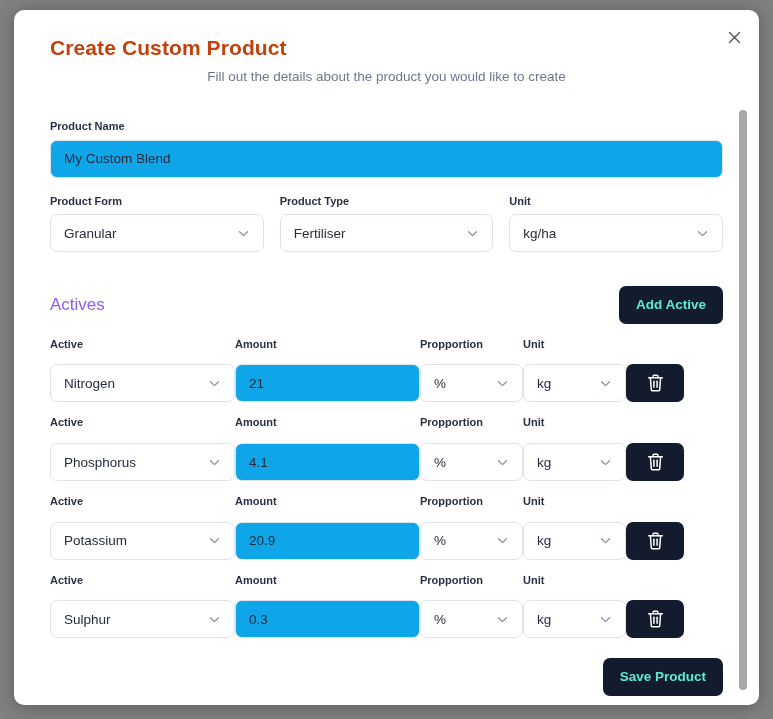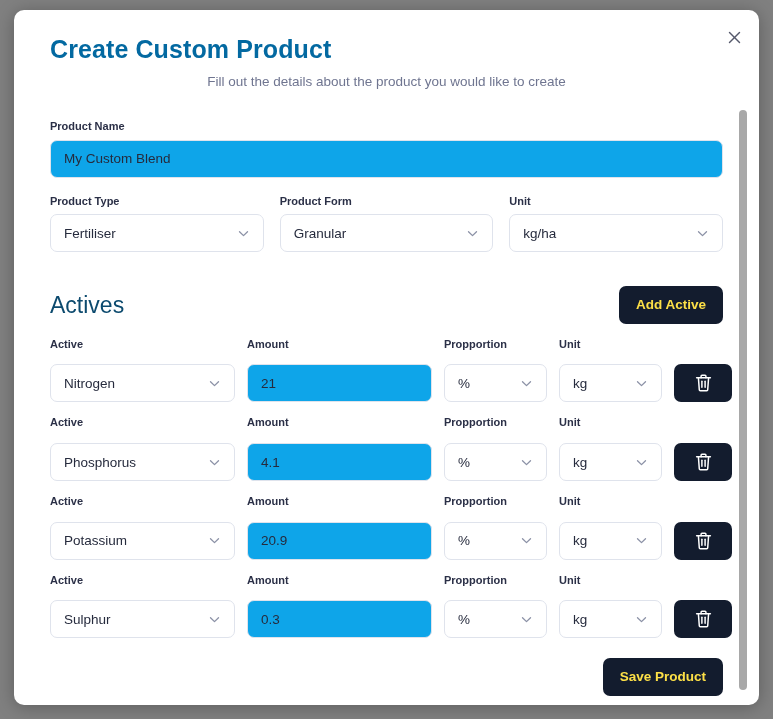--- a/index.html
+++ b/index.html
@@ -43,23 +43,23 @@
     border: none;
     padding: 0;
   }
   .close-btn svg { display: block; }
 
   
   .header {
     padding: 26px 36px 0 36px;
   }
   .modal-title {
-    font-size: 25px;
+    font-size: 21px;
     font-weight: bold;
-    color: #0369a1;
+    color: #c2410c;
     letter-spacing: 0.1px;
     margin: 0 0 10px 0;
     line-height: 1.1;
   }
   .modal-subtitle {
     font-size: 13.5px;
     color: #6f7590;
     margin: 0;
     line-height: 1.2;
     text-align: center;
@@ -138,44 +138,44 @@
   .row-triple > div { flex: 1; min-width: 0; }
 
   
   .actives-head {
     display: flex;
     align-items: center;
     justify-content: space-between;
     margin-top: 34px;
   }
   .actives-title {
-    font-size: 23px;
+    font-size: 17px;
     font-weight: normal;
-    color: #0c4a6e;
+    color: #8b5cf6;
   }
   .btn-dark {
     background: #131c2e;
-    color: #fde047;
+    color: #5eead4;
     font-size: 13.5px;
     font-weight: bold;
     font-family: "Liberation Sans", sans-serif;
     border: none;
     border-radius: 7px;
     padding: 12px 17px;
     cursor: pointer;
     line-height: 1;
   }
 
   .active-row {
     margin-top: 14px;
   }
   .active-row .labels,
   .active-row .controls {
     display: flex;
-    gap: 12px;
+    gap: 0;
     align-items: flex-end;
   }
   .active-row .labels { margin-bottom: 7px; }
   .col-active  { width: 185px; flex: 0 0 185px; }
   .col-amount  { width: 185px; flex: 0 0 185px; }
   .col-prop    { width: 103px; flex: 0 0 103px; }
   .col-unit    { width: 103px; flex: 0 0 103px; }
   .col-del     { width: 58px;  flex: 0 0 58px; }
 
   .del-btn {
@@ -239,34 +239,34 @@
   <div class="scroll-area">
     <div class="scroll-inner">
 
       <div class="row-name">
         <label class="field-label">Product Name</label>
         <input class="text-input" type="text" value="My Custom Blend" style="">
       </div>
 
       <div class="row-triple">
         <div>
-          <label class="field-label">Product Type</label>
+          <label class="field-label">Product Form</label>
           <div class="select-box">
-            <span class="sel-value">Fertiliser</span>
+            <span class="sel-value">Granular</span>
             <span class="chev">
               <svg viewBox="0 0 13 13" fill="none" stroke="currentColor" stroke-width="1.3" stroke-linecap="round" stroke-linejoin="round">
                   <polyline points="2.5,4.8 6.5,8.6 10.5,4.8"></polyline>
                 </svg>
             </span>
           </div>
         </div>
         <div>
-          <label class="field-label">Product Form</label>
+          <label class="field-label">Product Type</label>
           <div class="select-box">
-            <span class="sel-value">Granular</span>
+            <span class="sel-value">Fertiliser</span>
             <span class="chev">
               <svg viewBox="0 0 13 13" fill="none" stroke="currentColor" stroke-width="1.3" stroke-linecap="round" stroke-linejoin="round">
                   <polyline points="2.5,4.8 6.5,8.6 10.5,4.8"></polyline>
                 </svg>
             </span>
           </div>
         </div>
         <div>
           <label class="field-label">Unit</label>
           <div class="select-box">

